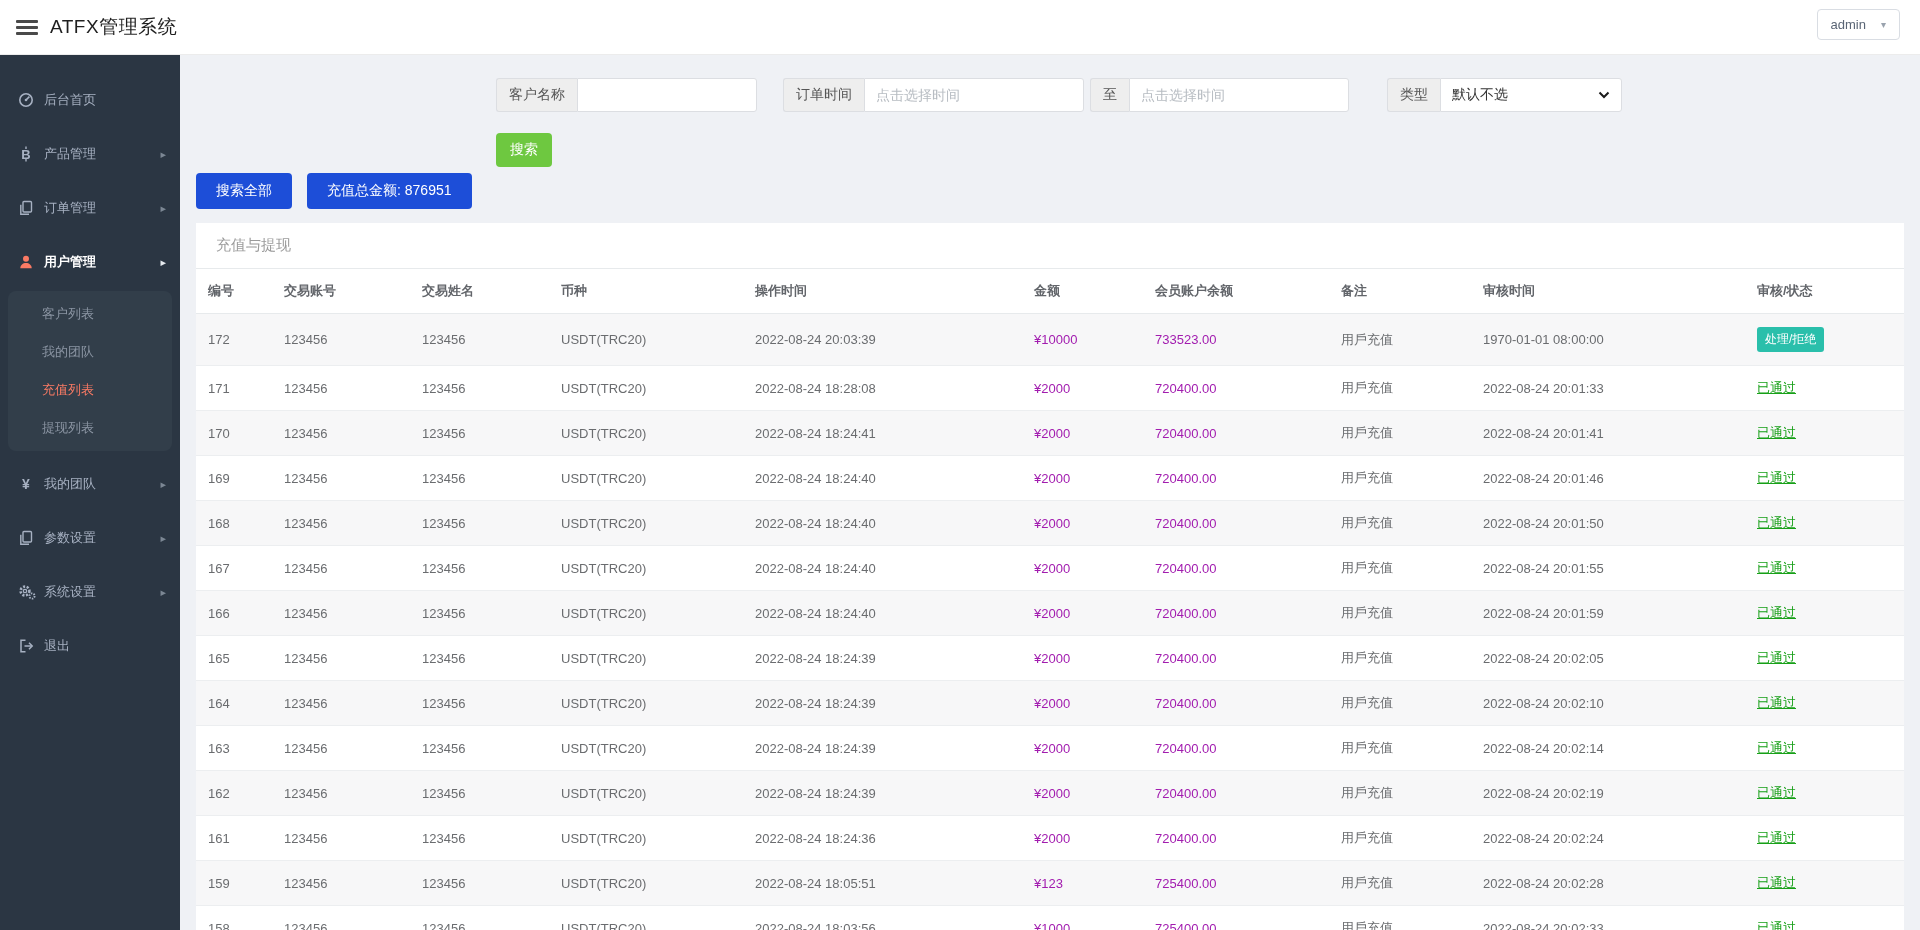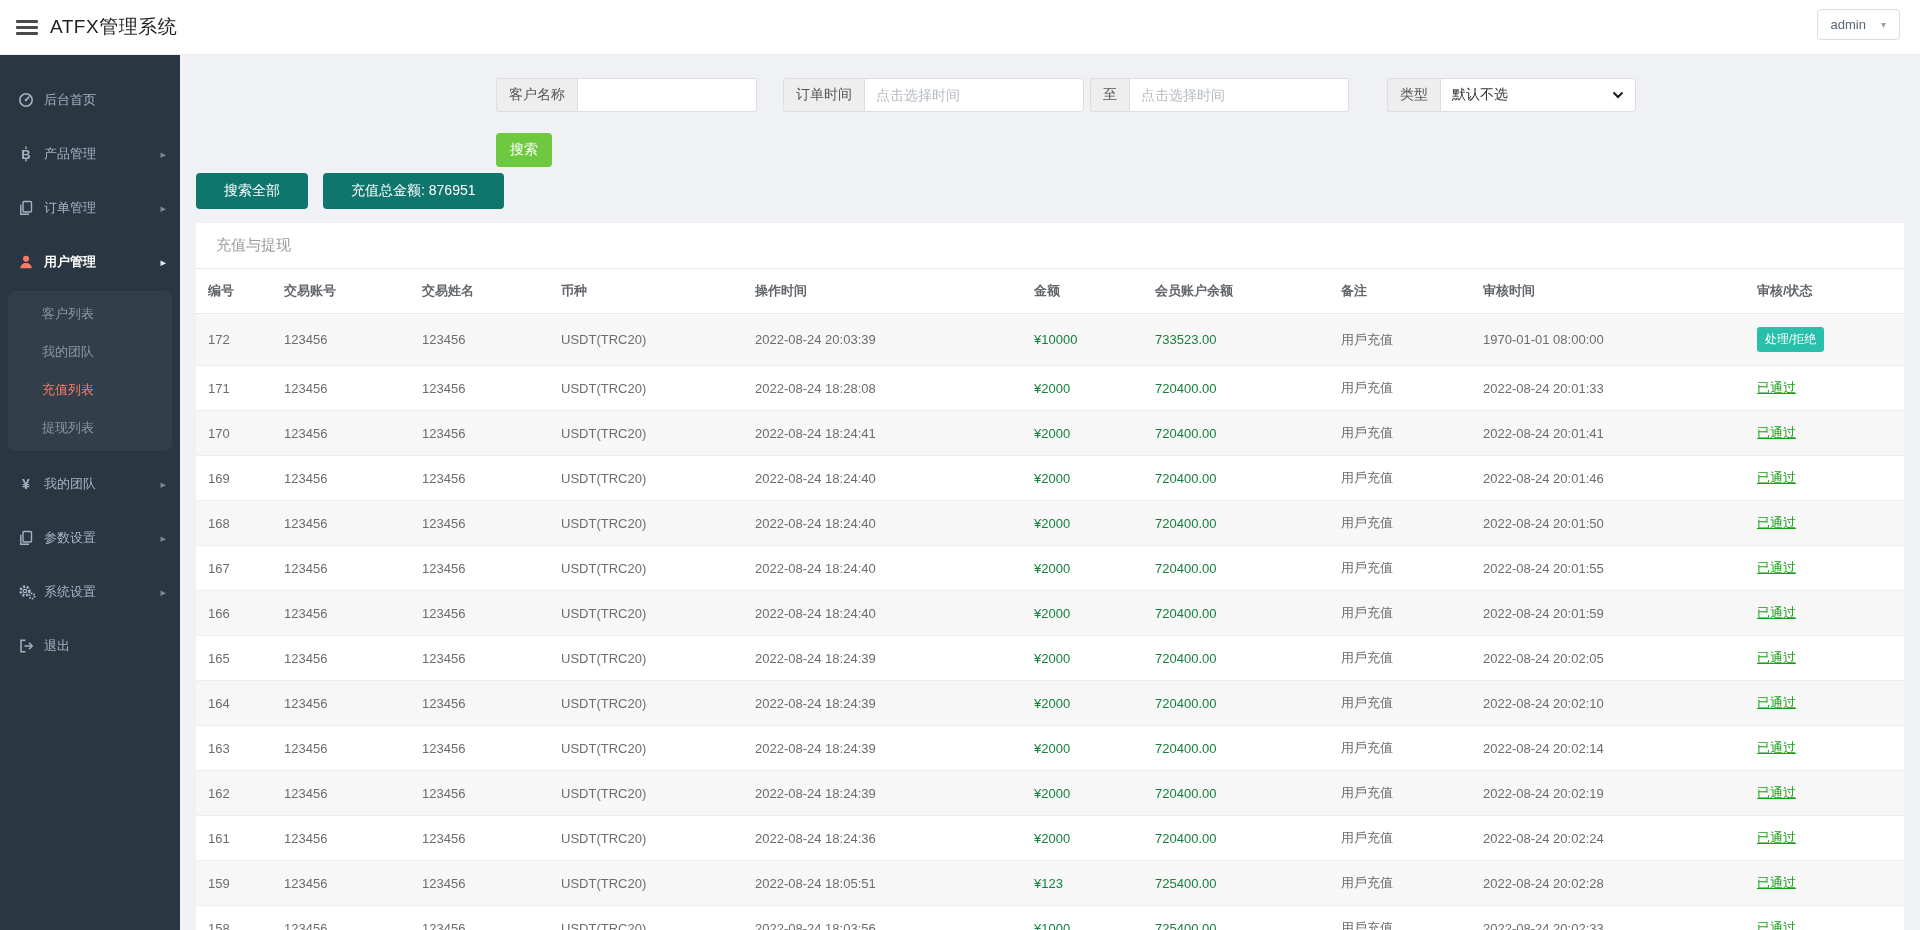--- a/index.html
+++ b/index.html
@@ -67,45 +67,45 @@
     font-family:inherit;
   }
   .igroup input::placeholder { color:#b7bcc2; }
   .w-name { width:180px; }
   .w-date { width:220px; }
   .gap-lg { margin-left:26px; }
   .gap-sm { margin-left:6px; }
   .gap-xl { margin-left:38px; }
   .select {
     display:flex; align-items:center; justify-content:space-between;
-    width:196px; background:#fff; border:1px solid #dcdee2;
+    width:182px; background:#fff; border:1px solid #dcdee2;
     border-radius:0 3px 3px 0; padding:7px 11px; font-size:14px; color:#333;
     cursor:pointer;
   }
   .btn { border:none; border-radius:4px; color:#fff; font-size:14px; cursor:pointer; font-family:inherit; }
   .btn-search { background:#6ec840; padding:8px 14px; margin:21px 0 0 300px; display:inline-block; }
   .toolbar { display:flex; gap:15px; padding:6px 16px 0 16px; margin-top:0; }
-  .btn-red { background:#0f766e; padding:9px 28px; }
+  .btn-red { background:#1d4ed8; padding:9px 20px; }
 
   
   .panel { background:#fff; margin:14px 16px 0 16px; }
   .panel-title {
     padding:13px 20px; font-size:15px; color:#9b9b9b;
     border-bottom:1px solid #e7eaec;
     font-family:Liberation Mono, monospace;
   }
   table { width:100%; border-collapse:collapse; table-layout:fixed; font-size:13px; }
   th {
     text-align:left; padding:13px 12px; color:#62656a; font-weight:bold;
     border-bottom:1px solid #e7eaec; white-space:nowrap; overflow:hidden;
   }
   td { padding:13px 12px; color:#6a6c6f; white-space:nowrap; overflow:hidden; }
   tbody tr { border-bottom:1px solid #eceef0; }
   tbody tr:nth-child(odd) { background:#f7f7f8; }
-  td.red { color:#15803d; }
+  td.red { color:#a21caf; }
   .status-badge {
     display:inline-block; background:#2abfab; color:#fff; font-size:12px;
     padding:4px 8px; border-radius:3px; cursor:pointer;
   }
   .status-link { color:#18a018; text-decoration:underline; cursor:pointer; }
 </style>
 </head>
 <body>
 
 <div class="topbar">

